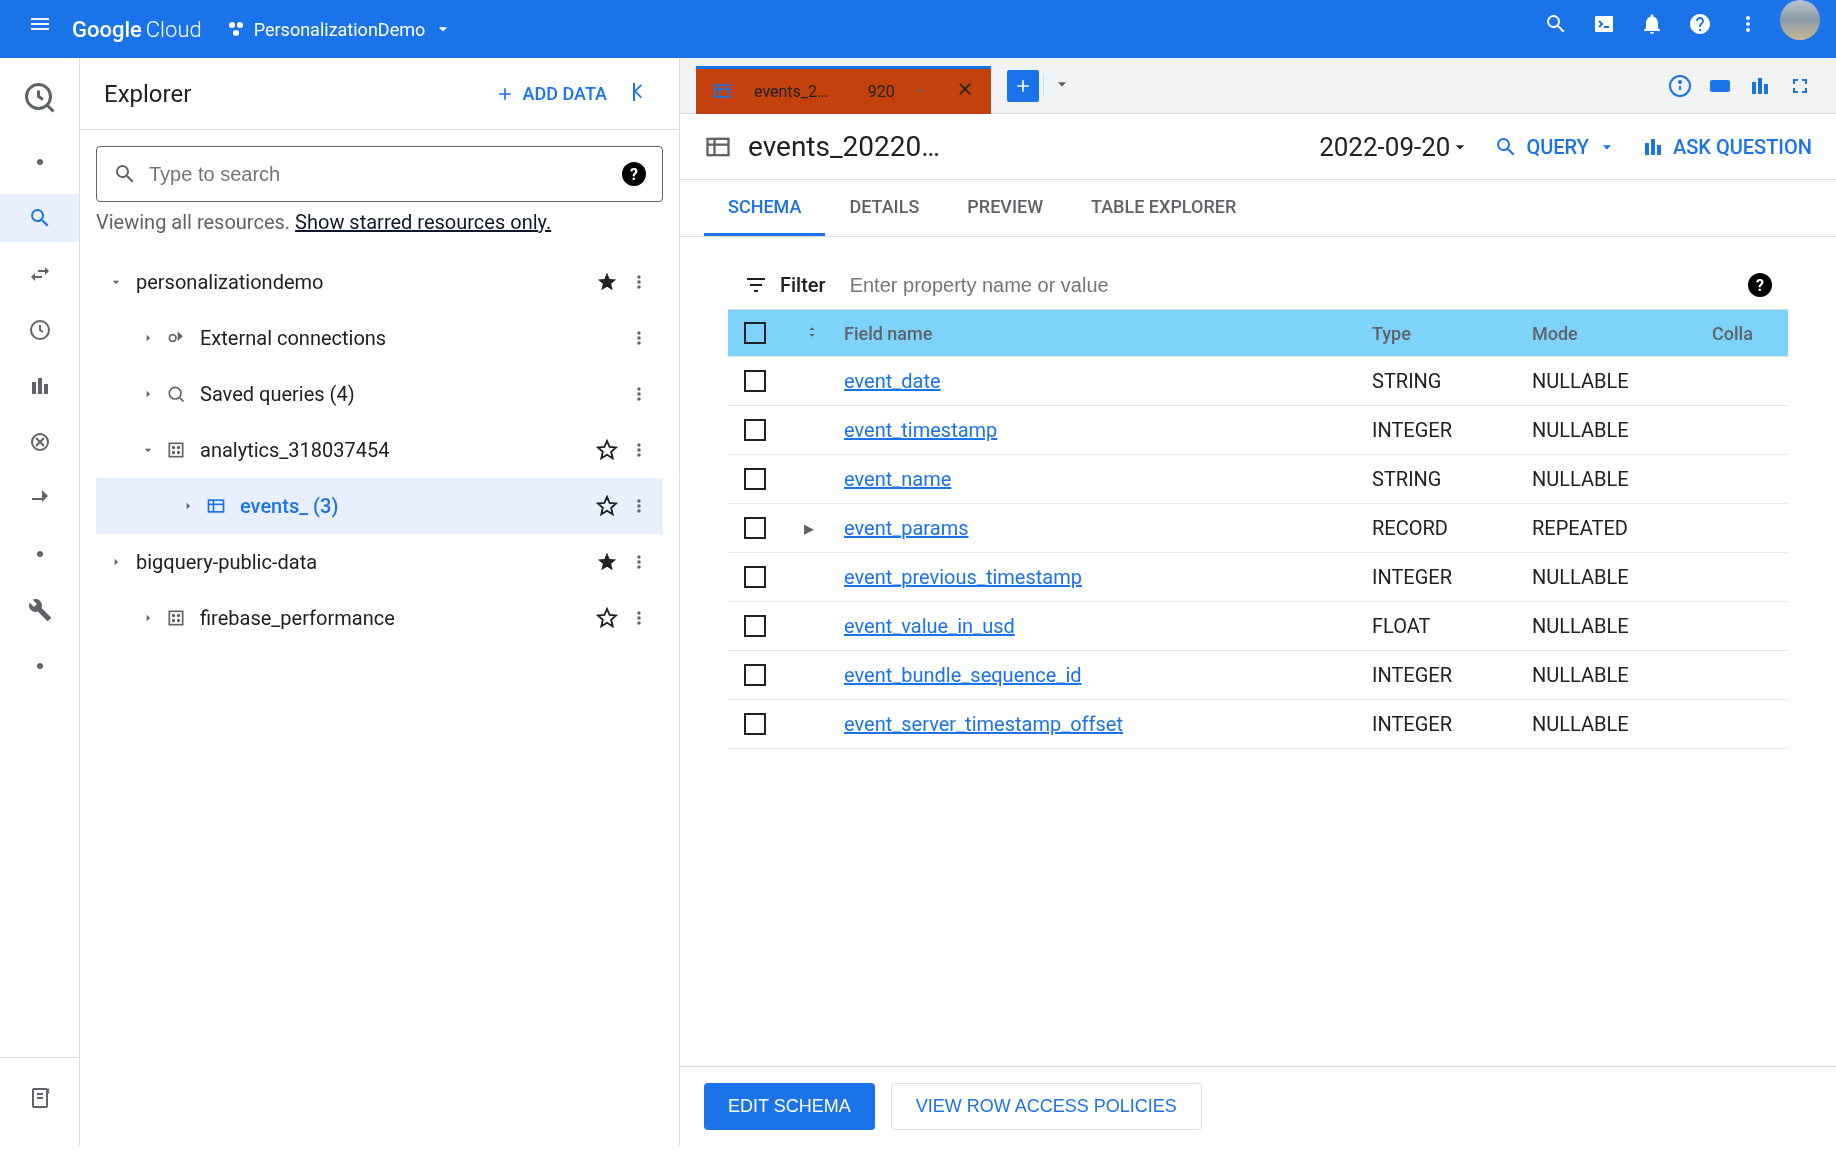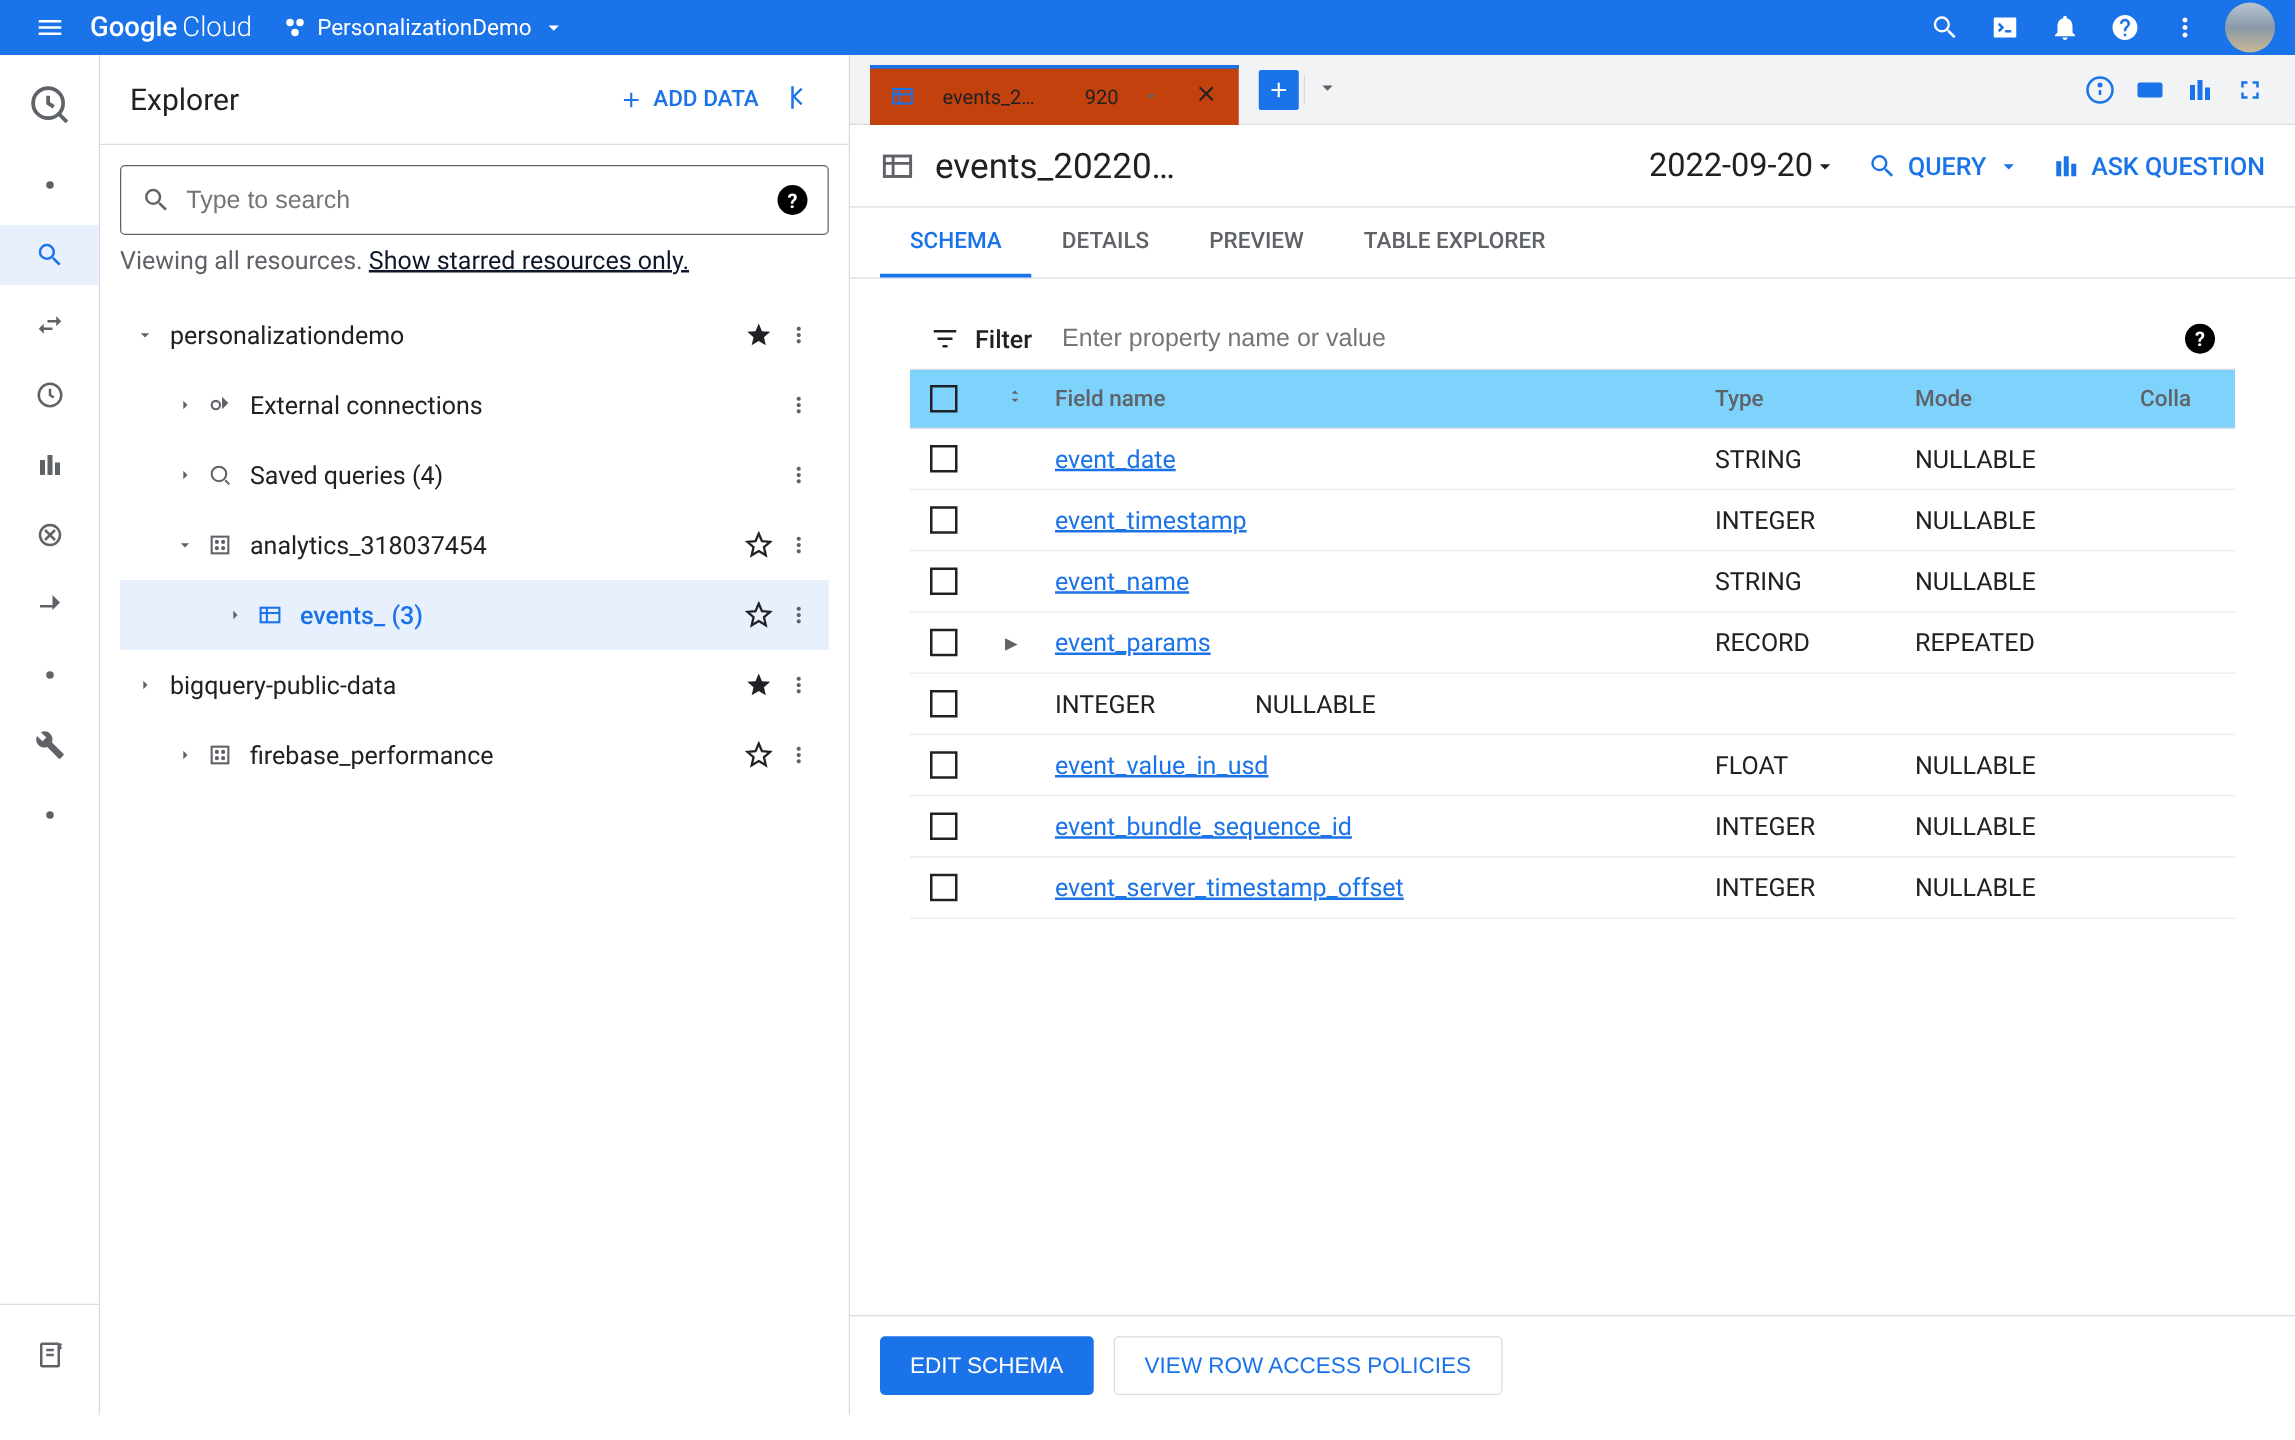--- a/index.html
+++ b/index.html
@@ -1,19 +1,19 @@
 <!DOCTYPE html>
 <html><head>
 <meta charset="utf-8">
 <style>
 * { box-sizing: border-box; margin: 0; padding: 0; }
 body { font-family: 'Google Sans', Roboto, Arial, sans-serif; font-size: 14px; color: #202124; overflow: hidden; width: 1836px; height: 1152px; }
 
 
-.header { background: #1a73e8; height: 44px; display: flex; align-items: center; padding: 0 16px; color: #fff; }
+.header { background: #1a73e8; height: 58px; display: flex; padding: 0 16px; color: #fff; }
 .hamburger { width: 48px; height: 48px; display: flex; align-items: center; justify-content: center; cursor: pointer; }
 .logo { font-size: 22px; margin-left: 8px; display: flex; align-items: center; }
 .logo-bold { font-weight: 500; }
 .logo-light { font-weight: 300; margin-left: 4px; }
 .project-selector { display: flex; align-items: center; margin-left: 24px; font-size: 18px; cursor: pointer; }
 .project-selector svg { margin-right: 8px; }
 .header-spacer { flex: 1; }
 .header-icon { width: 48px; height: 48px; display: flex; align-items: center; justify-content: center; cursor: pointer; }
 .avatar { width: 40px; height: 40px; border-radius: 50%; background: linear-gradient(to bottom, #b8c5d1 0%, #8a9aa8 50%, #c8b896 100%); margin-left: 8px; cursor: pointer; }
 
@@ -561,20 +561,21 @@
             <div class="col-name"><a href="#">event_params</a></div>
             <div class="col-type">RECORD</div>
             <div class="col-mode">REPEATED</div>
             <div class="col-coll"></div>
           </div>
           <div class="schema-row">
             <div class="col-check">
               <div class="checkbox"></div>
             </div>
             <div class="col-sort"></div>
+            <div class="col-name"><a href="#">event_previous_timestamp</a></div>
             <div class="col-type">INTEGER</div>
             <div class="col-mode">NULLABLE</div>
             <div class="col-coll"></div>
           </div>
           <div class="schema-row">
             <div class="col-check">
               <div class="checkbox"></div>
             </div>
             <div class="col-sort"></div>
             <div class="col-name"><a href="#">event_value_in_usd</a></div>

